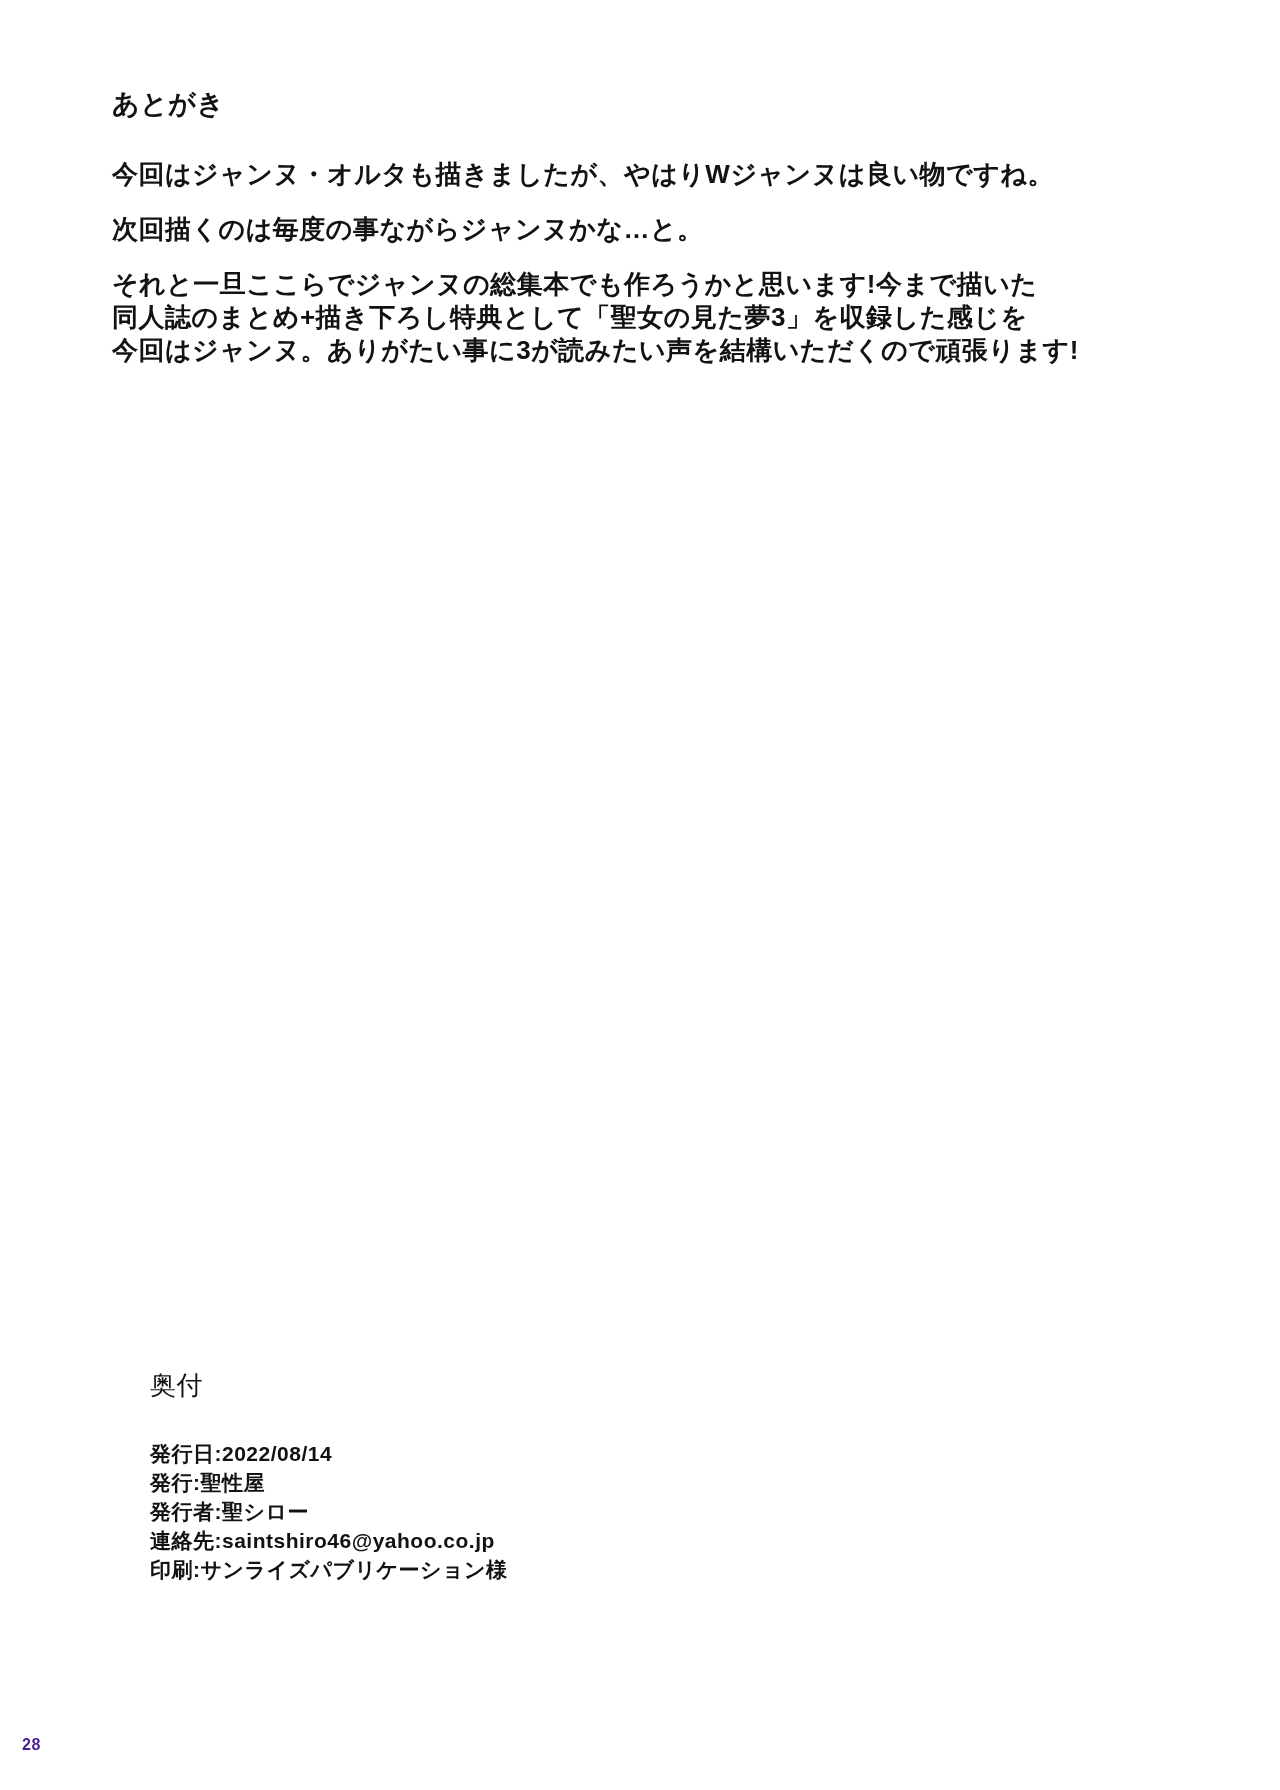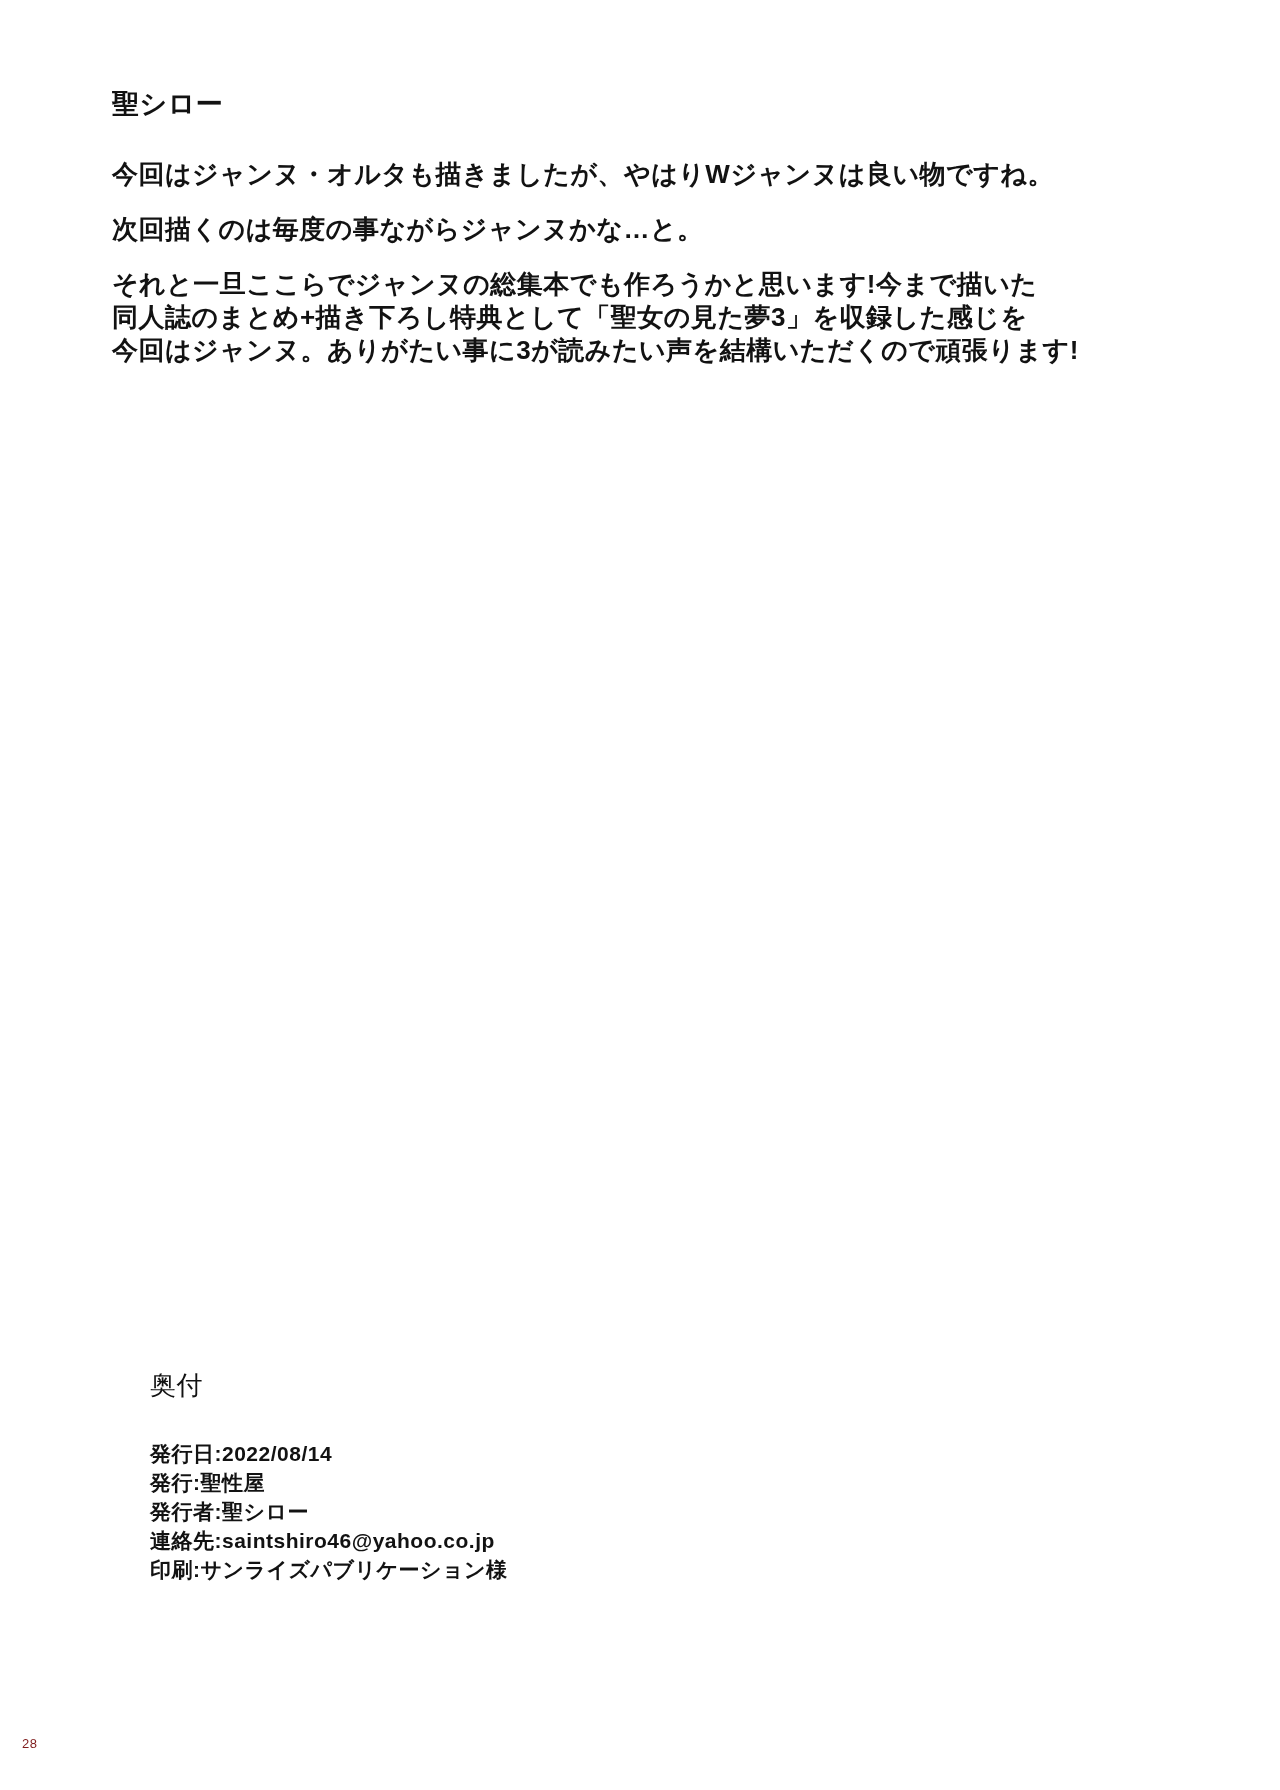--- a/index.html
+++ b/index.html
@@ -62,33 +62,33 @@
   .colophon .colophon-line {
     font-size: 21px;
     line-height: 29px;
   }
 
   
   .page-number {
     position: absolute;
     left: 22px;
     top: 1736px;
-    font-size: 13px;
-    font-weight: normal;
-    color: #7f1d1d;
+    font-size: 16px;
+    font-weight: bold;
+    color: #4c1d95;
     letter-spacing: 0.5px;
   }
 </style>
 </head>
 <body>
 
 <div class="page">
 
   <section class="afterword">
-    <h1>聖シロー</h1>
+    <h1>あとがき</h1>
     <p>今回はジャンヌ・オルタも描きましたが、やはりWジャンヌは良い物ですね。</p>
     <p>次回描くのは毎度の事ながらジャンヌかな…と。</p>
     <p class="para-multiline">
       <span class="pline">それと一旦ここらでジャンヌの総集本でも作ろうかと思います!今まで描いた</span>
       <span class="pline">同人誌のまとめ+描き下ろし特典として「聖女の見た夢3」を収録した感じを</span>
       <span class="pline">今回はジャンヌ。ありがたい事に3が読みたい声を結構いただくので頑張ります!</span>
     </p>
   </section>
 
   <section class="colophon">

